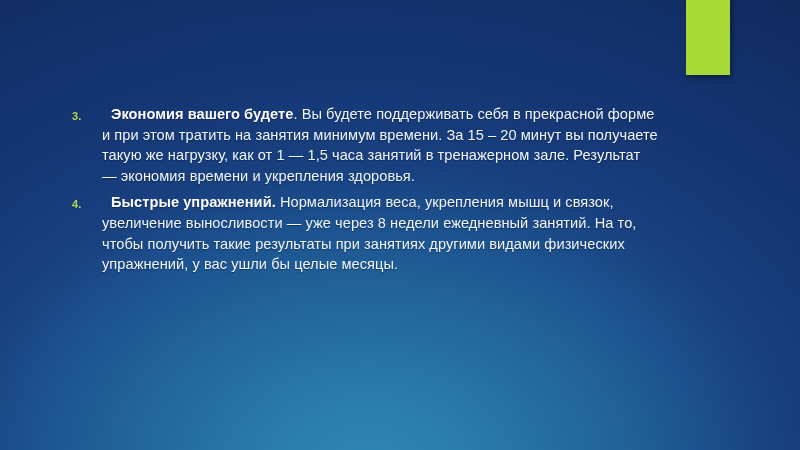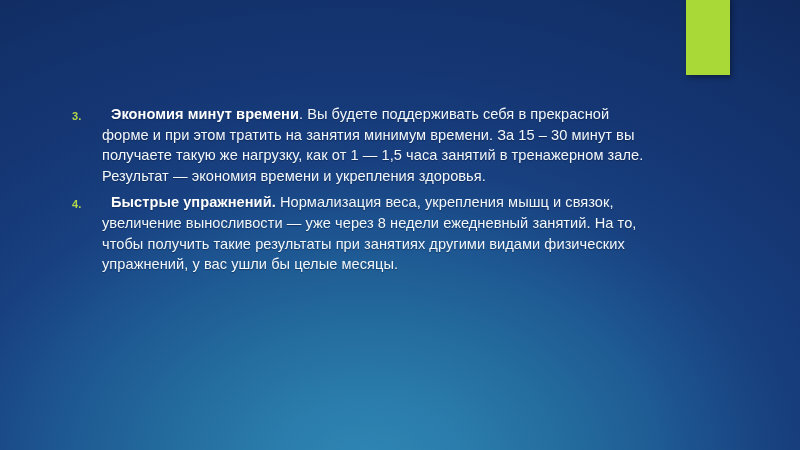--- a/index.html
+++ b/index.html
@@ -95,21 +95,21 @@
 <body>
 
 <div class="slide">
 
   <div class="accent-bar"></div>
 
   <div class="content">
 
     <div class="list-item">
       <div class="marker">3.</div>
-      <div class="para"><span class="lead-indent"></span><span class="lead">Экономия минут времени</span><span>.</span><span> Вы будете поддерживать себя в прекрасной форме и при этом тратить на занятия минимум времени. За 15 – 30 минут вы получаете такую же нагрузку, как от 1 — 1,5 часа занятий в тренажерном зале. Результат — экономия времени и укрепления здоровья.</span></div>
+      <div class="para"><span class="lead-indent"></span><span class="lead">Экономия вашего будете</span><span>.</span><span> Вы будете поддерживать себя в прекрасной форме и при этом тратить на занятия минимум времени. За 15 – 20 минут вы получаете такую же нагрузку, как от 1 — 1,5 часа занятий в тренажерном зале. Результат — экономия времени и укрепления здоровья.</span></div>
     </div>
 
     <div class="list-item">
       <div class="marker">4.</div>
       <div class="para"><span class="lead-indent"></span><span class="lead">Быстрые упражнений.</span><span></span><span> Нормализация веса, укрепления мышц и связок, увеличение выносливости — уже через 8 недели ежедневный занятий. На то, чтобы получить такие результаты при занятиях другими видами физических упражнений, у вас ушли бы целые месяцы.</span></div>
     </div>
 
   </div>
 </div>
 

